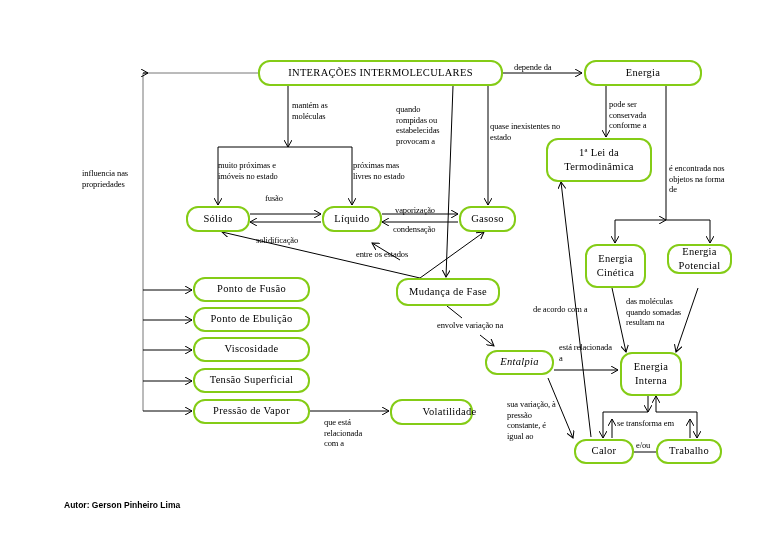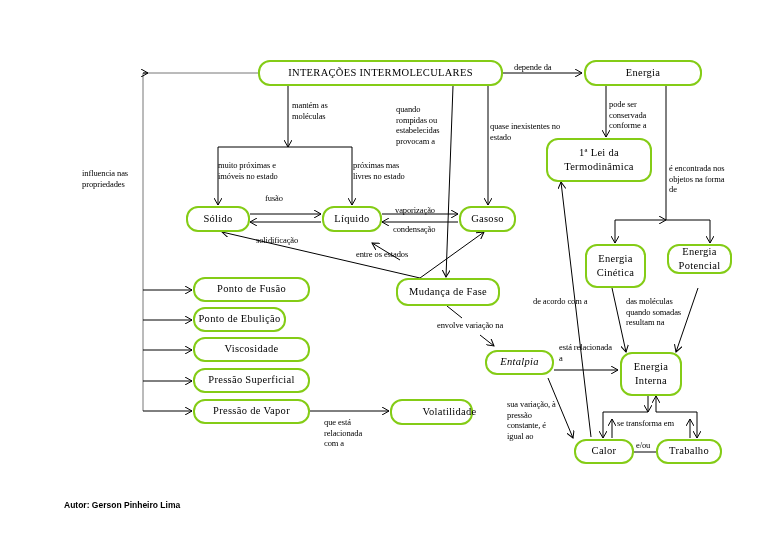--- a/index.html
+++ b/index.html
@@ -86,23 +86,23 @@
 </svg>
 
 <div class="node" style="left:258px;top:60px;width:245px;height:26px;">INTERAÇÕES INTERMOLECULARES</div>
 <div class="node" style="left:584px;top:60px;width:118px;height:26px;">Energia</div>
 <div class="node" style="left:546px;top:138px;width:106px;height:44px;padding:0 14px;">1ª Lei da Termodinâmica</div>
 <div class="node" style="left:186px;top:206px;width:64px;height:26px;">Sólido</div>
 <div class="node" style="left:322px;top:206px;width:60px;height:26px;">Líquido</div>
 <div class="node" style="left:459px;top:206px;width:57px;height:26px;">Gasoso</div>
 <div class="node" style="left:396px;top:278px;width:104px;height:28px;">Mudança de Fase</div>
 <div class="node" style="left:193px;top:277px;width:117px;height:25px;">Ponto de Fusão</div>
-<div class="node" style="left:193px;top:307px;width:93px;height:25px;">Ponto de Ebulição</div>
+<div class="node" style="left:193px;top:307px;width:117px;height:25px;">Ponto de Ebulição</div>
 <div class="node" style="left:193px;top:337px;width:117px;height:25px;">Viscosidade</div>
-<div class="node" style="left:193px;top:368px;width:117px;height:25px;">Pressão Superficial</div>
+<div class="node" style="left:193px;top:368px;width:117px;height:25px;">Tensão Superficial</div>
 <div class="node" style="left:193px;top:399px;width:117px;height:25px;">Pressão de Vapor</div>
 <div class="node" style="left:390px;top:399px;width:83px;height:26px;padding-left:36px;">Volatilidade</div>
 <div class="node" style="left:585px;top:244px;width:61px;height:44px;padding:0 6px;">Energia Cinética</div>
 <div class="node" style="left:667px;top:244px;width:65px;height:30px;padding:0 6px;">Energia Potencial</div>
 <div class="node" style="left:485px;top:350px;width:69px;height:25px;font-style:italic;">Entalpia</div>
 <div class="node" style="left:620px;top:352px;width:62px;height:44px;padding:0 6px;">Energia Interna</div>
 <div class="node" style="left:574px;top:439px;width:60px;height:25px;">Calor</div>
 <div class="node" style="left:656px;top:439px;width:66px;height:25px;">Trabalho</div>
 
 <span class="lbl" style="left:514px;top:62px;">depende da</span>
@@ -112,21 +112,21 @@
 <span class="lbl" style="left:609px;top:99px;width:50px;white-space:normal;">pode ser conservada conforme a</span>
 <span class="lbl" style="left:669px;top:163px;width:64px;white-space:normal;">é encontrada nos objetos na forma de</span>
 <span class="lbl" style="left:82px;top:168px;width:58px;white-space:normal;">influencia nas propriedades</span>
 <span class="lbl" style="left:218px;top:160px;width:80px;white-space:normal;">muito próximas e imóveis no estado</span>
 <span class="lbl" style="left:353px;top:160px;width:66px;white-space:normal;">próximas mas livres no estado</span>
 <span class="lbl" style="left:265px;top:193px;">fusão</span>
 <span class="lbl" style="left:256px;top:235px;">solidificação</span>
 <span class="lbl" style="left:395px;top:205px;">vaporização</span>
 <span class="lbl" style="left:393px;top:224px;">condensação</span>
 <span class="lbl" style="left:356px;top:249px;">entre os estados</span>
-<span class="lbl" style="left:533px;top:296px;">de acordo com a</span>
+<span class="lbl" style="left:533px;top:304px;">de acordo com a</span>
 <span class="lbl" style="left:626px;top:296px;width:60px;white-space:normal;">das moléculas quando somadas resultam na</span>
 <span class="lbl" style="left:437px;top:320px;">envolve variação na</span>
 <span class="lbl" style="left:559px;top:342px;width:54px;white-space:normal;">está relacionada a</span>
 <span class="lbl" style="left:507px;top:399px;width:52px;white-space:normal;">sua variação, à pressão constante, é igual ao</span>
 <span class="lbl" style="left:617px;top:418px;">se transforma em</span>
 <span class="lbl" style="left:636px;top:440px;">e/ou</span>
 <span class="lbl" style="left:324px;top:417px;width:46px;white-space:normal;">que está relacionada com a</span>
 
 <div class="author">Autor: Gerson Pinheiro Lima</div>
 

